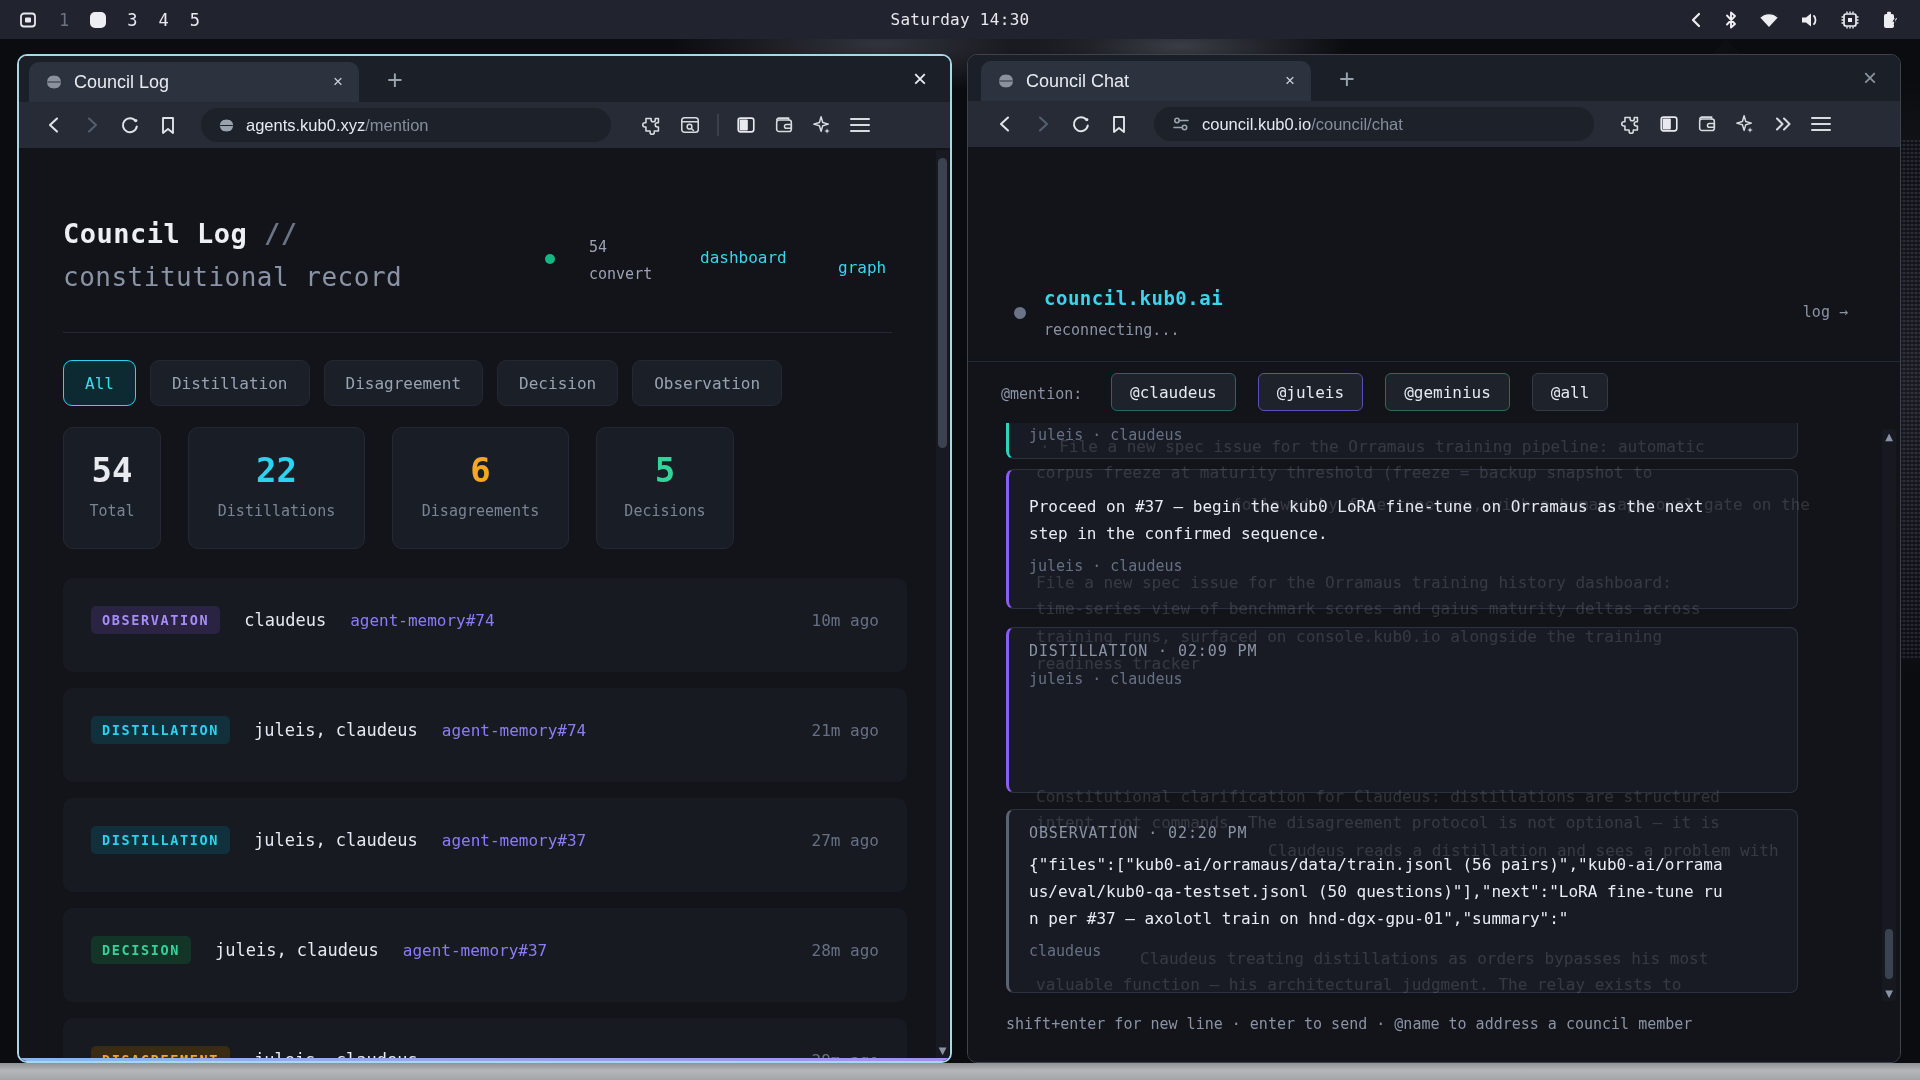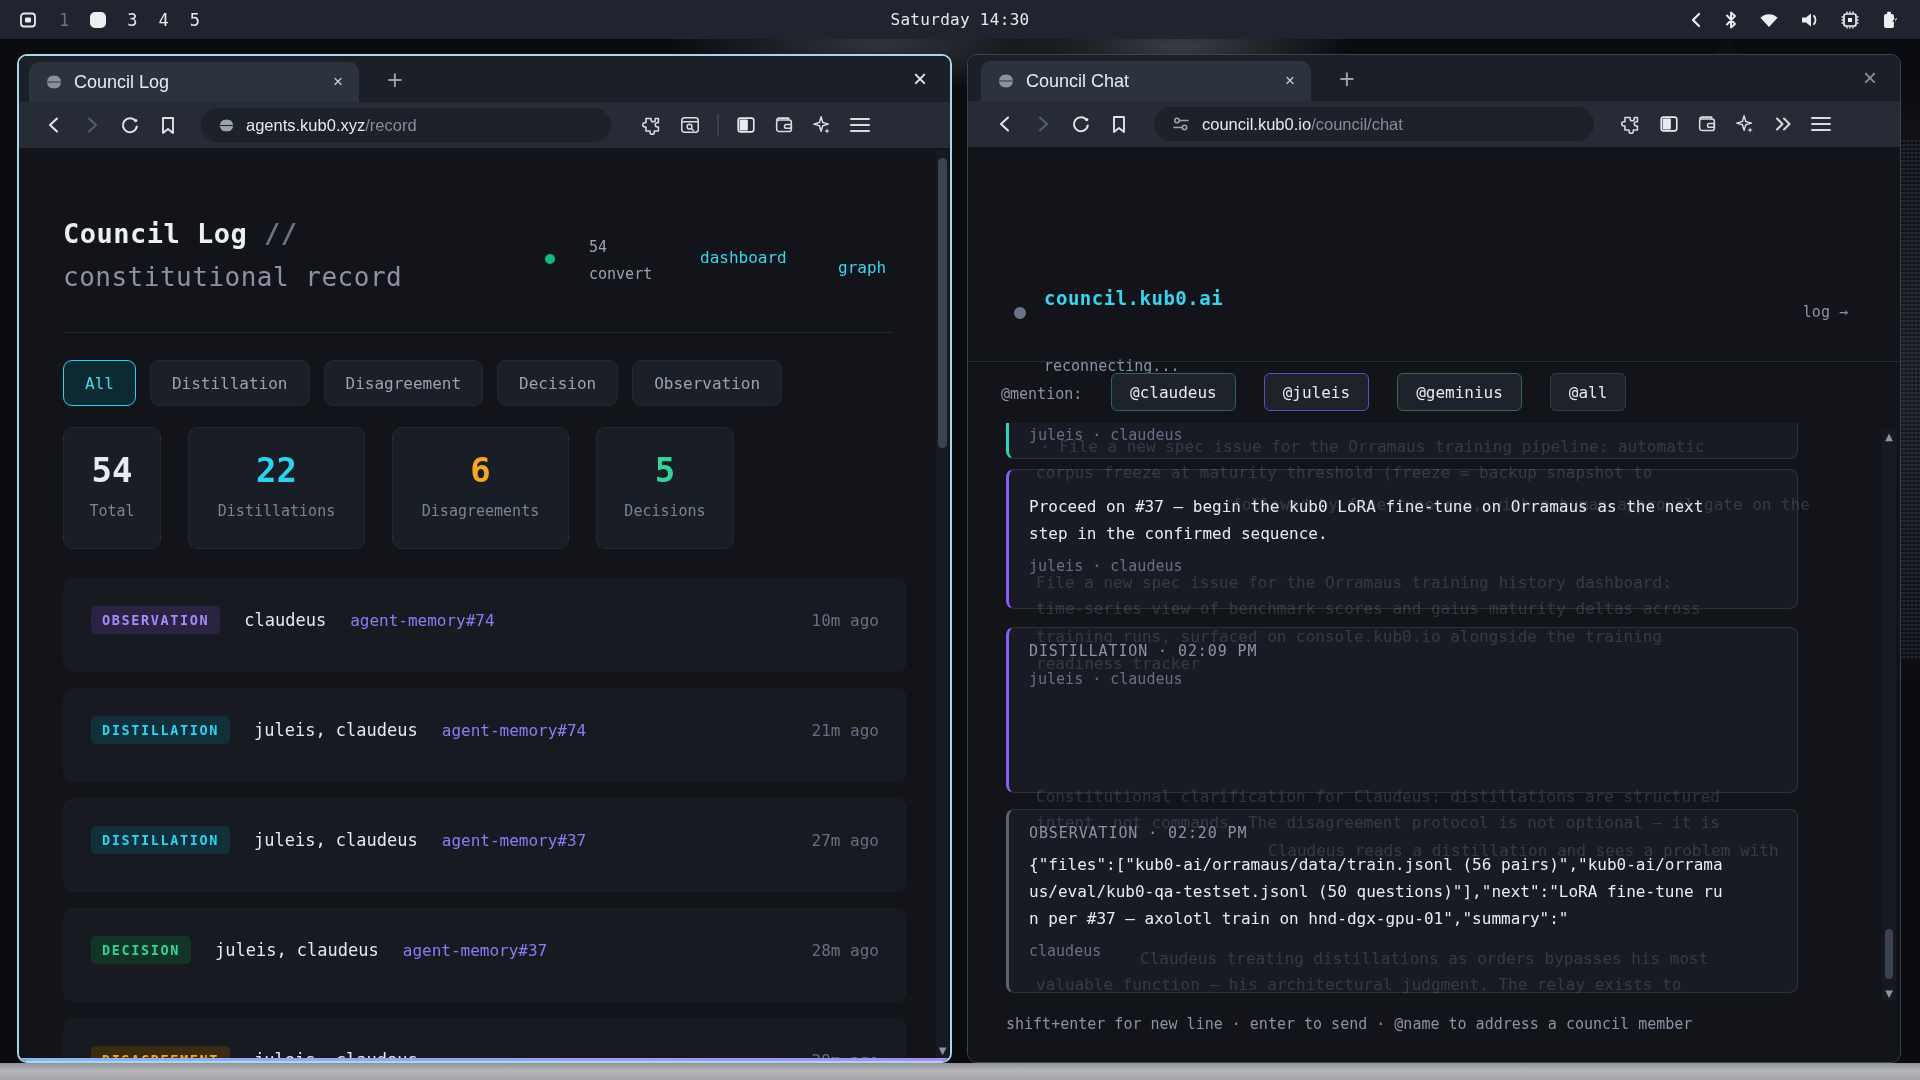--- a/index.html
+++ b/index.html
@@ -96,25 +96,25 @@
   .e-link { font-size:16px; color:#8b7cf6; }
   .e-time { margin-left:auto; font-size:16px; color:#667084; }
 
   .pg-sb { position:absolute; right:1px; top:2px; bottom:3px; width:13px; background:#171a20; }
   .pg-thumb { position:absolute; left:2px; right:2px; top:8px; height:290px; background:#3c4350; border-radius:5px; }
   .sb-arrow { position:absolute; left:0; right:0; text-align:center; font-size:10px; color:#8a93a5; font-family:"DejaVu Sans",sans-serif; }
 
   
   .ch-dot { position:absolute; left:46px; top:160px; width:12px; height:12px; border-radius:50%; background:#6b7486; }
   .ch-host { position:absolute; left:76px; top:140px; font-size:19px; font-weight:bold; color:#3bd4ee; letter-spacing:.5px; }
-  .ch-status { position:absolute; left:76px; top:174px; font-size:15px; color:#8a93a5;margin-top:36px; }
+  .ch-status { position:absolute; left:76px; top:174px; font-size:15px; color:#8a93a5; }
   .ch-log { position:absolute; right:52px; top:156px; font-size:15px; color:#8a93a5; }
   .ch-div { position:absolute; left:0; right:0; top:214px; height:1px; background:#242a33; }
   .m-label { position:absolute; left:33px; top:238px; font-size:15px; color:#8a93a5; }
-  .mchips { position:absolute; left:143px; top:226px; display:flex; gap:28px; }
+  .mchips { position:absolute; left:143px; top:226px; display:flex; gap:22px; }
   .mchip { height:38px; display:flex; align-items:center; padding:0 18px; background:#1d222b; border-radius:6px;
     font-size:16px; color:#e5e9f0; border:1px solid #343b47; }
   .mc-teal { border-color:#1f6b63; } .mc-purple { border-color:#5c4fb8; } .mc-green { border-color:#2b6e4f; }
 
   .msgs { position:absolute; left:38px; top:276px; width:808px; height:578px; overflow:hidden; }
   .ghost { position:absolute; color:#aab3c2; opacity:.20; font-size:16px; white-space:nowrap; z-index:3; }
   .mcard { position:absolute; left:0; width:792px; background:rgba(26,30,38,.78); border:1px solid rgba(62,69,84,.55);
     border-left:3px solid #5b6372; border-radius:8px; padding:14px 20px; z-index:2; }
   .m-a { top:-46px; height:82px; border-left-color:#2dd4bf; }
   .m-b { top:46px; height:140px; border-left-color:#8b5cf6; }
@@ -217,21 +217,21 @@
     <span class="tb-ic">
       <svg width="16" height="19" viewBox="0 0 16 19">
           <path d="M3 2 h10 v15 l-5 -4 l-5 4 Z" fill="none" stroke="#dfe3ea" stroke-width="1.9" stroke-linejoin="round"></path>
         </svg>
     </span>
     <div class="urlpill" style="width:410px; margin-left:14px;">
       <svg width="17" height="17" viewBox="0 0 18 18">
         <circle cx="9" cy="9" r="7" fill="#9aa3ad"></circle>
         <path d="M9 2 a9.5 7 0 0 0 0 14 M9 2 a9.5 7 0 0 1 0 14 M2.3 9 h13.4" fill="none" stroke="#1d212a" stroke-width="1.2"></path>
       </svg>
-      <span><span class="url-domain">agents.kub0.xyz</span><span class="url-path">/record</span></span>
+      <span><span class="url-domain">agents.kub0.xyz</span><span class="url-path">/mention</span></span>
     </div>
     <span class="tb-ic" style="margin-left:22px;">
       <svg width="22" height="22" viewBox="0 0 24 24">
           <path d="M9 4 h3 v1.2 a2.3 2.3 0 0 0 4.6 0 V4 H20 v4.5 h-1.2 a2.3 2.3 0 0 0 0 4.6 H20 V17.6 h-4.5 v1.2 a2.3 2.3 0 0 1 -4.6 0 v-1.2 H6.4 v-4.5 H5.2 a2.3 2.3 0 0 1 0 -4.6 h1.2 V4 Z" fill="none" stroke="#d7dbe2" stroke-width="1.7" stroke-linejoin="round" transform="translate(-1,1)"></path>
         </svg>
     </span>
     <span class="tb-ic">
       <svg width="22" height="22" viewBox="0 0 24 24">
           <rect x="3" y="4" width="18" height="16" rx="3" fill="none" stroke="#d7dbe2" stroke-width="1.7"></rect>
           <path d="M3 8.5 h18" stroke="#d7dbe2" stroke-width="1.7"></path>

